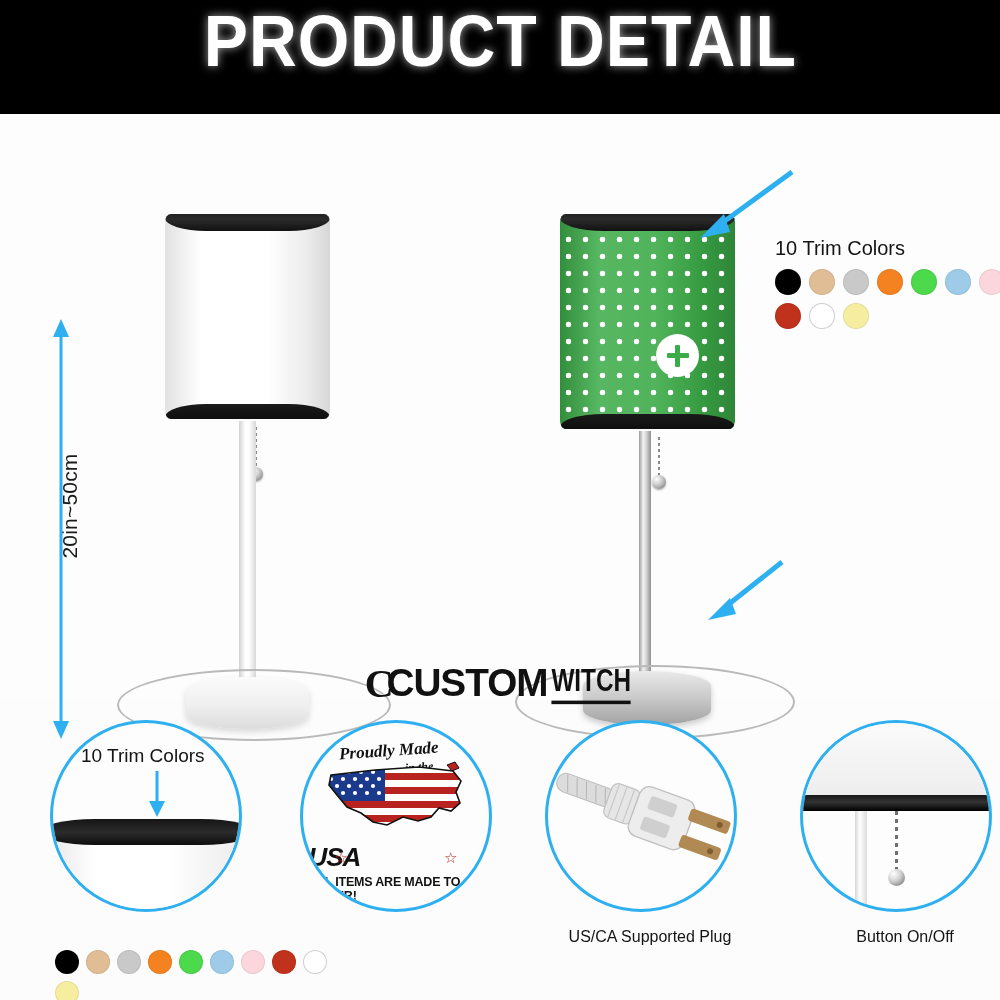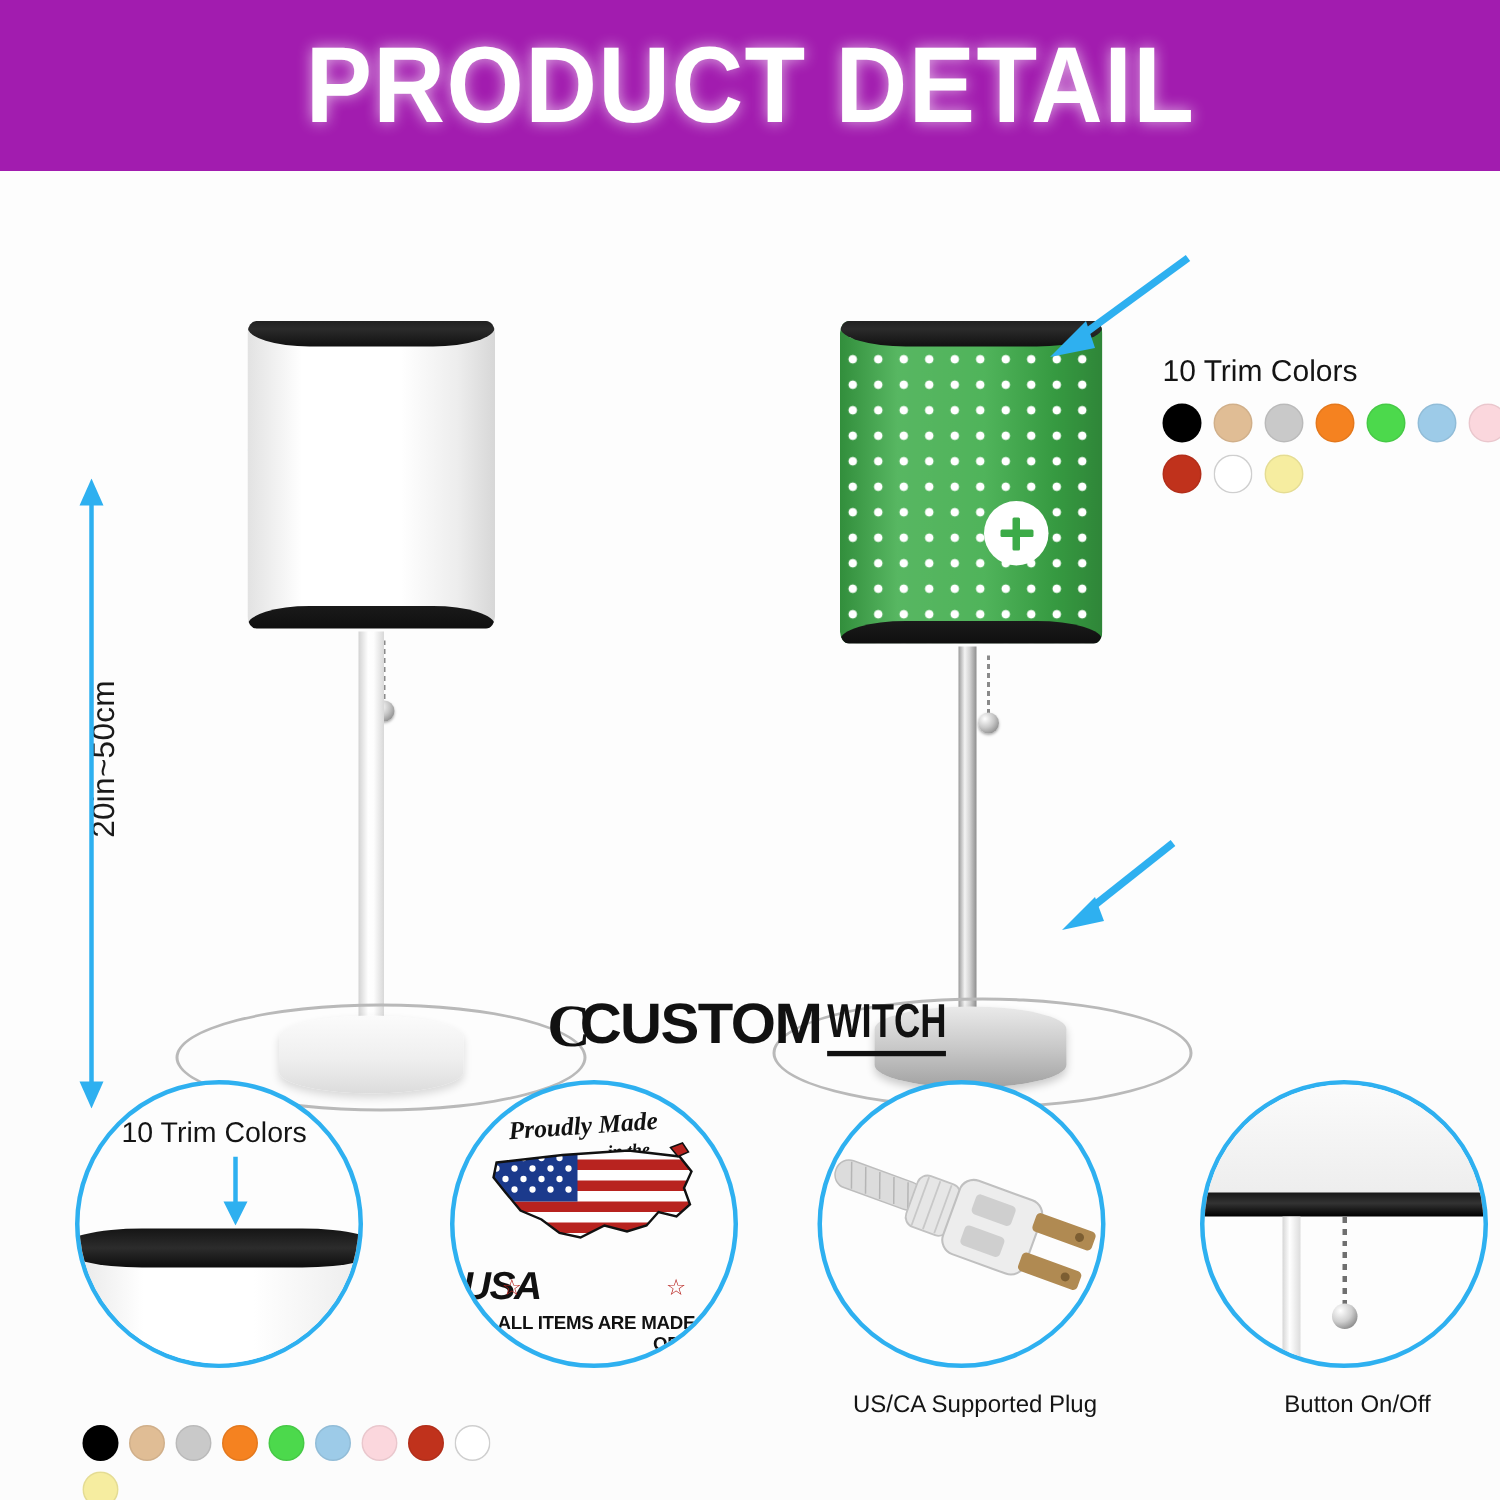--- a/index.html
+++ b/index.html
@@ -9,22 +9,22 @@
     background:#ffffff;
     font-family:"Liberation Sans","DejaVu Sans",sans-serif;
     overflow:hidden;
     position:relative;
   }
   .page{position:absolute;inset:0;background:#fcfcfc;}
 
   
   .banner{
     position:absolute;left:0;top:0;width:1000px;height:114px;
-    background:#a21caf;
-    display:flex;align-items:center;justify-content:center;
+    background:#000000;
+    display:flex;justify-content:center;
   }
   .banner-title{
     color:#ffffff;
     font-family:"Liberation Sans Narrow","Liberation Sans",sans-serif;
     font-size:72px;
     font-weight:bold;
     letter-spacing:1px;
     transform:scaleX(0.92);
     text-shadow:0 0 10px rgba(255,255,255,0.65);
     white-space:nowrap;
@@ -200,21 +200,21 @@
     font-size:12px;color:#111;transform:rotate(-4deg);
   }
   .usa-map{position:absolute;left:14px;top:30px;width:150px;height:80px;}
   .usa-word{
     position:absolute;left:0;top:113px;width:100%;text-align:left;
     font-size:26px;font-weight:bold;font-style:italic;color:#111;letter-spacing:-1px;
   }
   .usa-star{position:absolute;top:120px;color:#b8231f;font-size:15px;}
   .usa-star.l{left:26px;} .usa-star.r{right:26px;}
   .usa-sub{
-    position:absolute;left:0;top:146px;width:100%;text-align:right;
+    position:absolute;left:0;top:146px;width:100%;text-align:left;
     font-size:12.5px;font-weight:bold;color:#111;letter-spacing:-.2px;
   }
 
   
   #feat-plug{left:535px;top:5px;}
   #feat-plug .circle{left:10px;top:0;}
 
   
   #feat-button{left:790px;top:5px;}
   #feat-button .circle{left:10px;top:0;}

